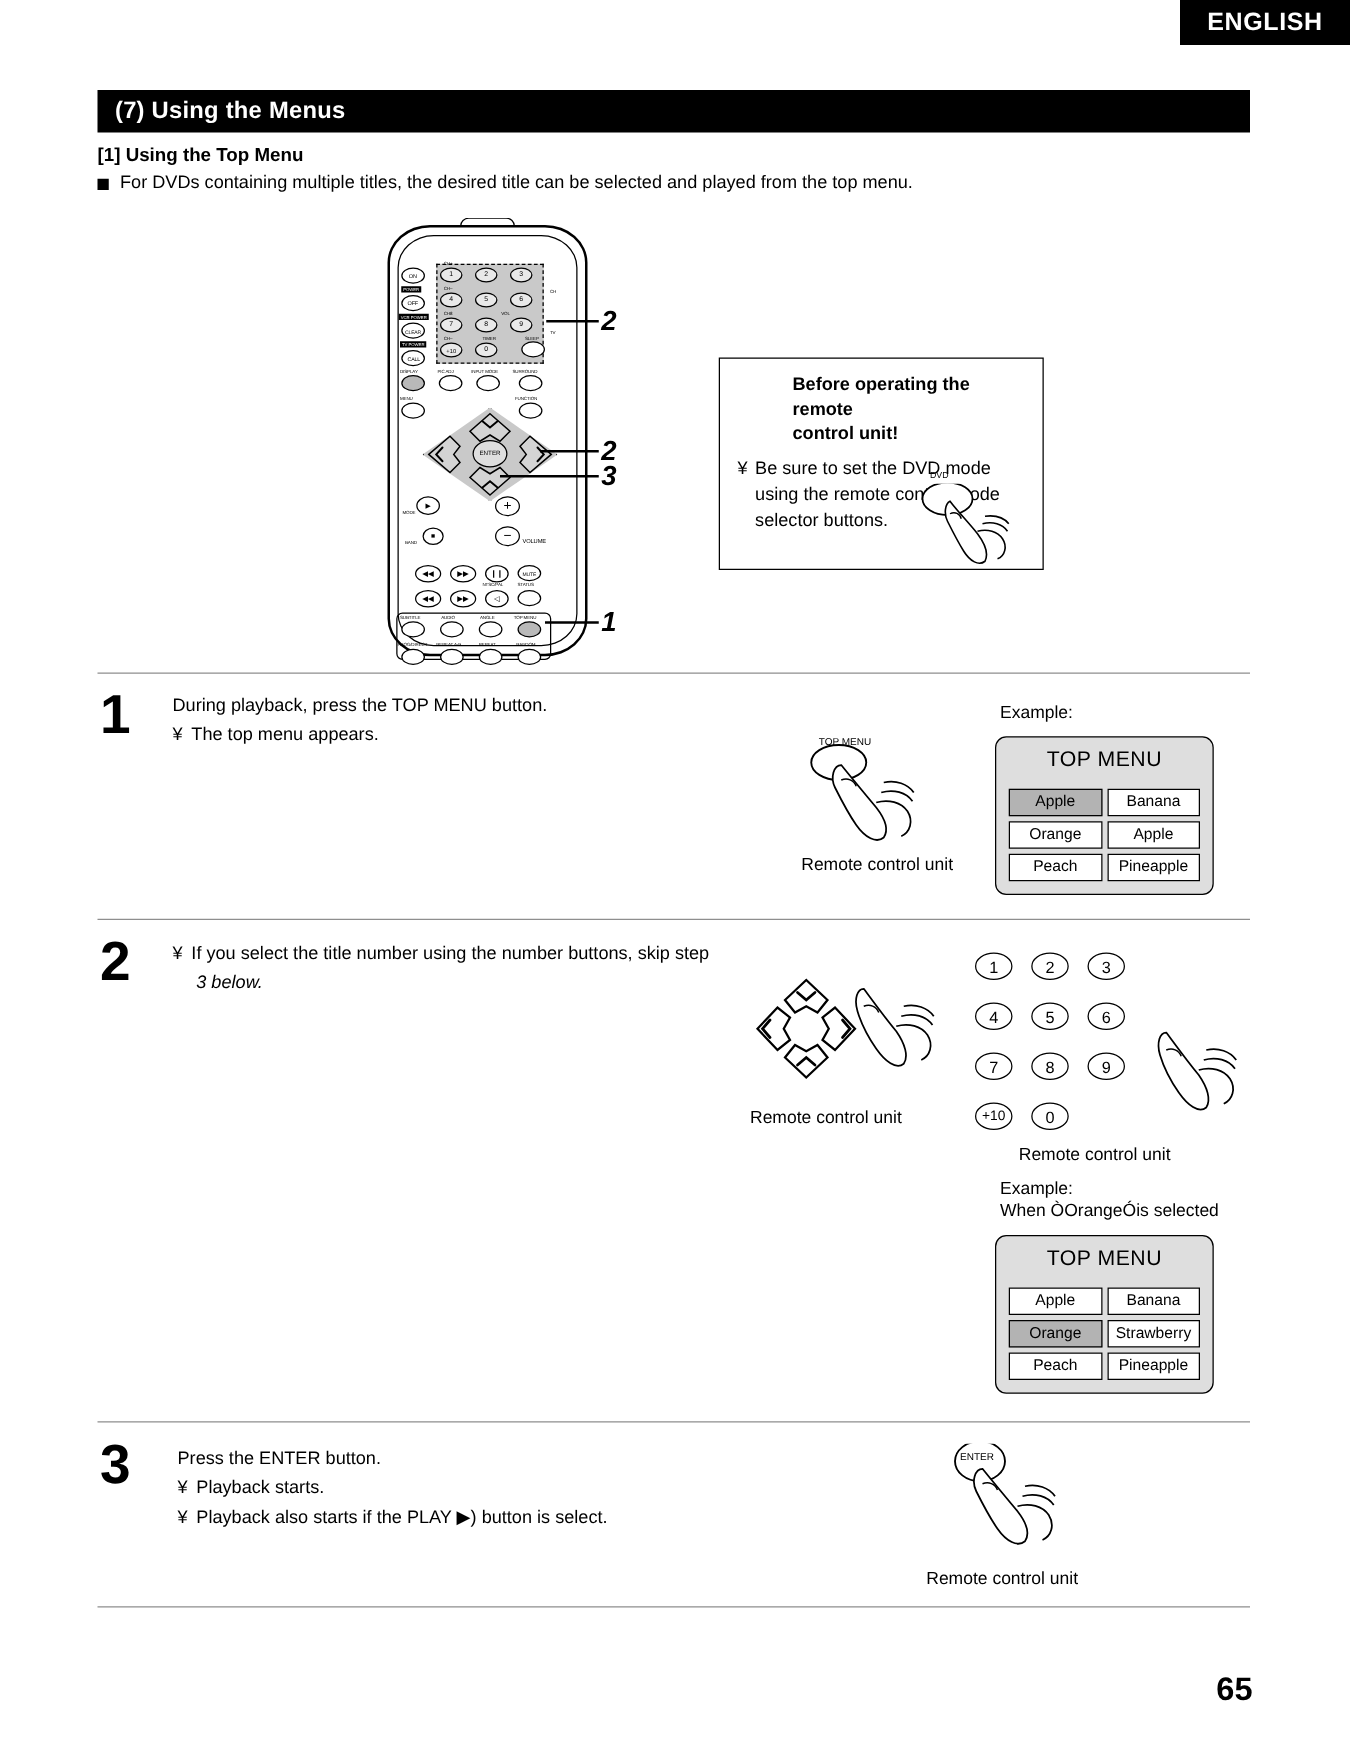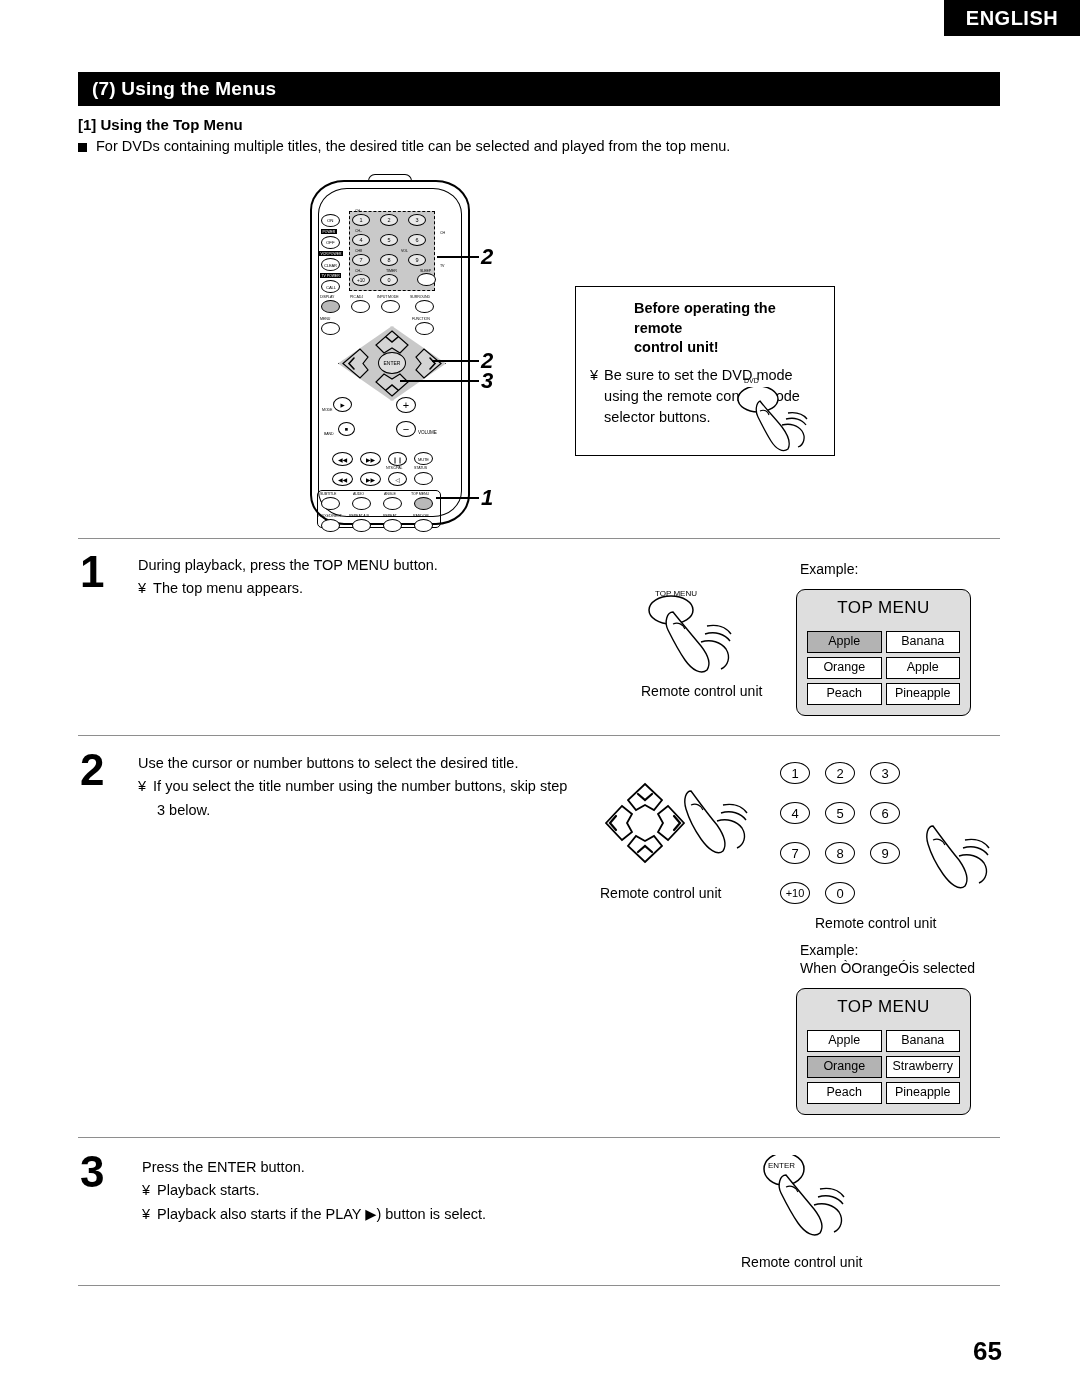--- a/index.html
+++ b/index.html
@@ -204,21 +204,21 @@
     font-weight: bold;
     font-family: "Liberation Sans", sans-serif;
     line-height: 1;
   }
   .steptext {
     position: absolute;
     font-size: 14.5px;
     line-height: 1.62;
   }
   .steptext .sub { display: flex; gap: 7px; }
-  .steptext .sub .ind { padding-left: 19px; }
+  .steptext .sub .ind { padding-left: 19px; font-style: italic; }
 
   
   .topmenu {
     position: absolute;
     width: 175px;
     border: 1.4px solid #000;
     border-radius: 9px;
     background: #dedede;
     padding: 8px 10px 10px 10px;
   }
@@ -485,21 +485,20 @@
     <div class="tm-cell">Banana</div>
     <div class="tm-cell">Orange</div>
     <div class="tm-cell">Apple</div>
     <div class="tm-cell">Peach</div>
     <div class="tm-cell">Pineapple</div>
   </div>
 </div>
 
 <div class="stepnum" style="left:80px; top:748px;">2</div>
 <div class="steptext" style="left:138px; top:752px; width:450px;">
-  <div>Use the cursor or number buttons to select the desired title.</div>
   <div class="sub">
     <span>¥</span>
     <span>If you select the title number using the number buttons, skip step</span>
   </div>
   <div class="sub">
     <span class="ind">3 below.</span>
   </div>
 </div>
 
 <div class="curpad" style="left:600px; top:778px;">

